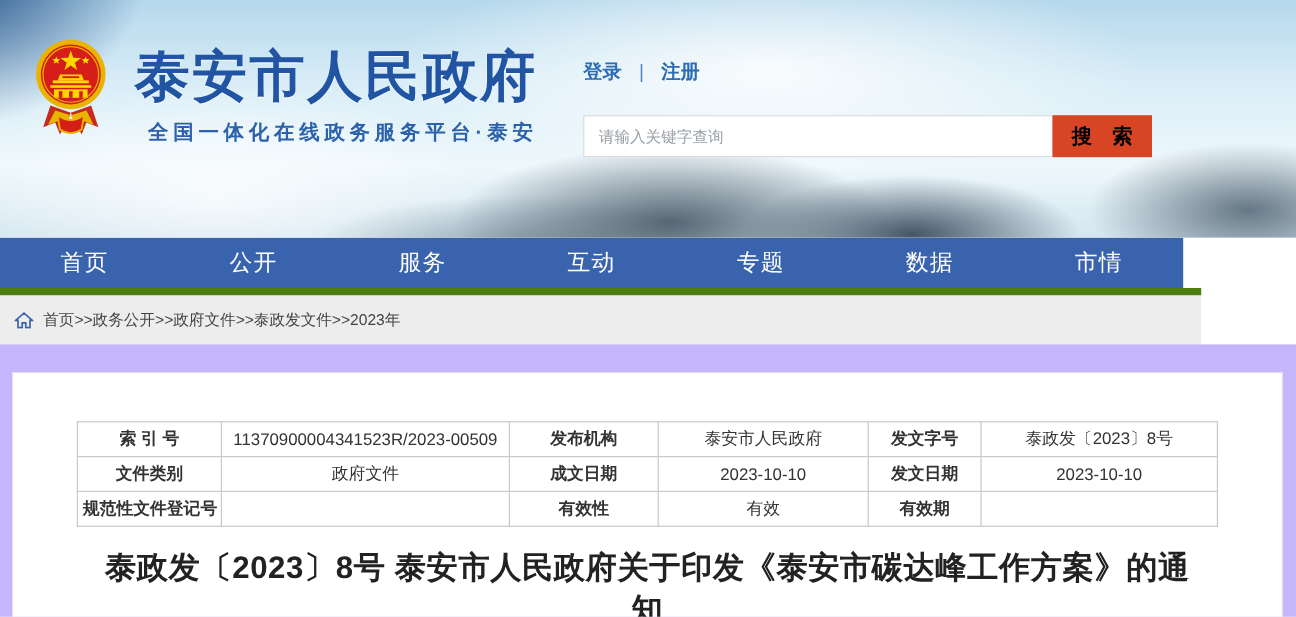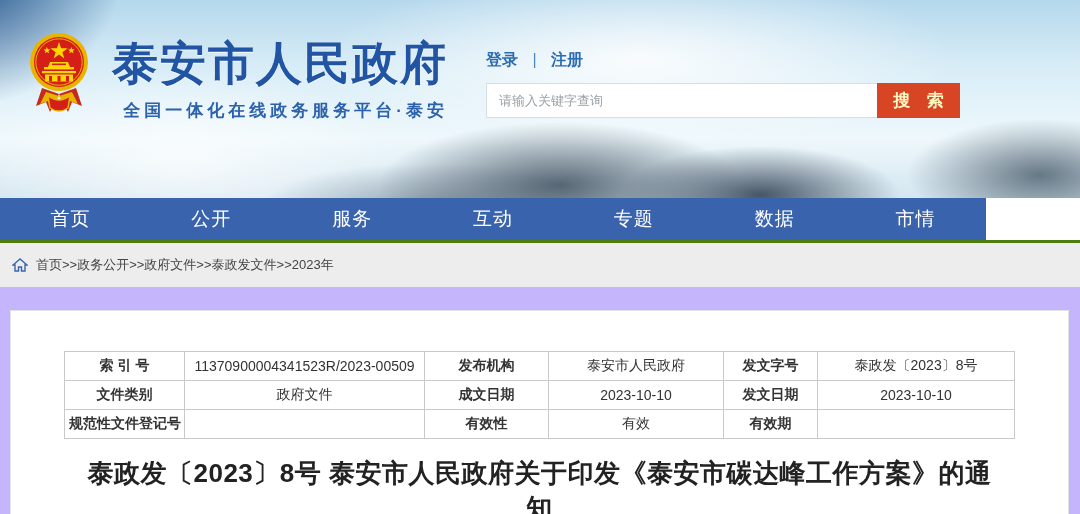--- a/index.html
+++ b/index.html
@@ -23,35 +23,35 @@
   .emblem { width:62px; height:92px; margin-right:22px; }
   .brand-text { padding-top:8px; }
   .site-title { font-size:46px; font-weight:bold; color:#2155a3; letter-spacing:2px;
     text-shadow:0 1px 1px rgba(255,255,255,.8); line-height:1.1; }
   .site-subtitle { margin-top:10px; font-size:17px; font-weight:bold; color:#2b62ab; letter-spacing:4px;text-align:right; }
 
   .account { position:absolute; left:486px; top:50px; font-size:16px; color:#2a6cb3; font-weight:bold; }
   .account span { cursor:pointer; }
   .account .sep { margin:0 10px; font-weight:normal; color:#4d86c0; }
 
-  .searchbar { position:absolute; left:486px; top:83px; width:474px; height:35px; display:flex; }
+  .searchbar { position:absolute; left:486px; top:96px; width:474px; height:35px; display:flex; }
   .search-input { flex:1; height:35px; border:1px solid #d8dde2; border-right:none; background:#fff;
     padding:0 12px; font-size:13px; color:#333; outline:none; }
   .search-input::placeholder { color:#9aa0a6; }
-  .search-btn { width:83px; height:35px; background:#d74524; color:#fef9c3; border:none;
+  .search-btn { width:83px; height:35px; background:#d74524; color:#000000; border:none;
     font-size:17px; font-weight:bold; letter-spacing:6px; cursor:pointer; padding-left:6px; }
 
   
   .nav { display:flex; width:986px; height:42px; background:#3a63ad; }
   .nav-item { flex:1; display:flex; align-items:center; justify-content:center;
     color:#fff; font-size:19px; letter-spacing:1px; cursor:pointer; }
 
   
-  .breadcrumb { display:flex; align-items:center; width:1080px; height:47px;
-    background:#ededed; border-top:3px solid #4d7c0f; padding-left:12px;text-align:center; }
+  .breadcrumb { display:flex; align-items:center; width:1001px; height:47px;
+    background:#ededed; border-top:6px solid #4d7c0f; padding-left:12px;text-align:center; }
   .bc-home { width:16px; height:14px; margin-right:8px; cursor:pointer; }
   .bc-text { font-size:13px; color:#444; }
 
   
   .page-body { position:relative; width:1080px; height:252px; background:#c4b5fd; }
   .card { position:absolute; left:10px; top:23px; width:1059px; height:260px;
     background:#fff; border:1px solid #e3e3e3; }
   .meta-table { width:950px; margin:40px auto 0 auto; border-collapse:collapse; table-layout:fixed; }
   .meta-table td { border:1px solid #c9c9c9; height:29px; text-align:center;
     font-size:14px; color:#333; padding:0 4px; overflow:hidden; white-space:nowrap; }

